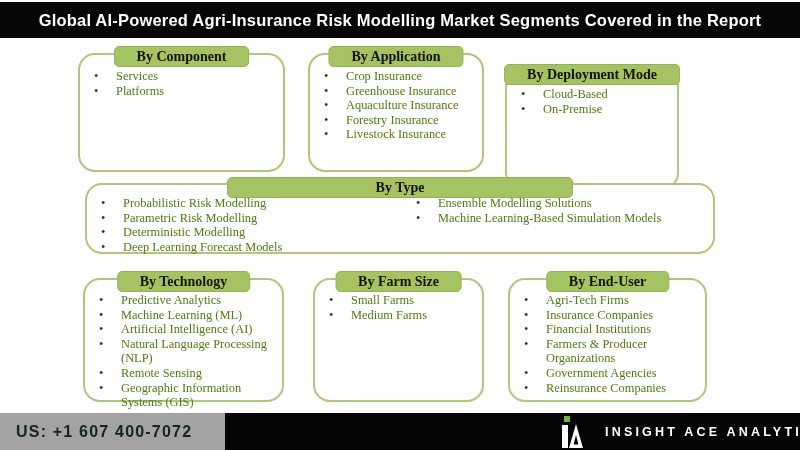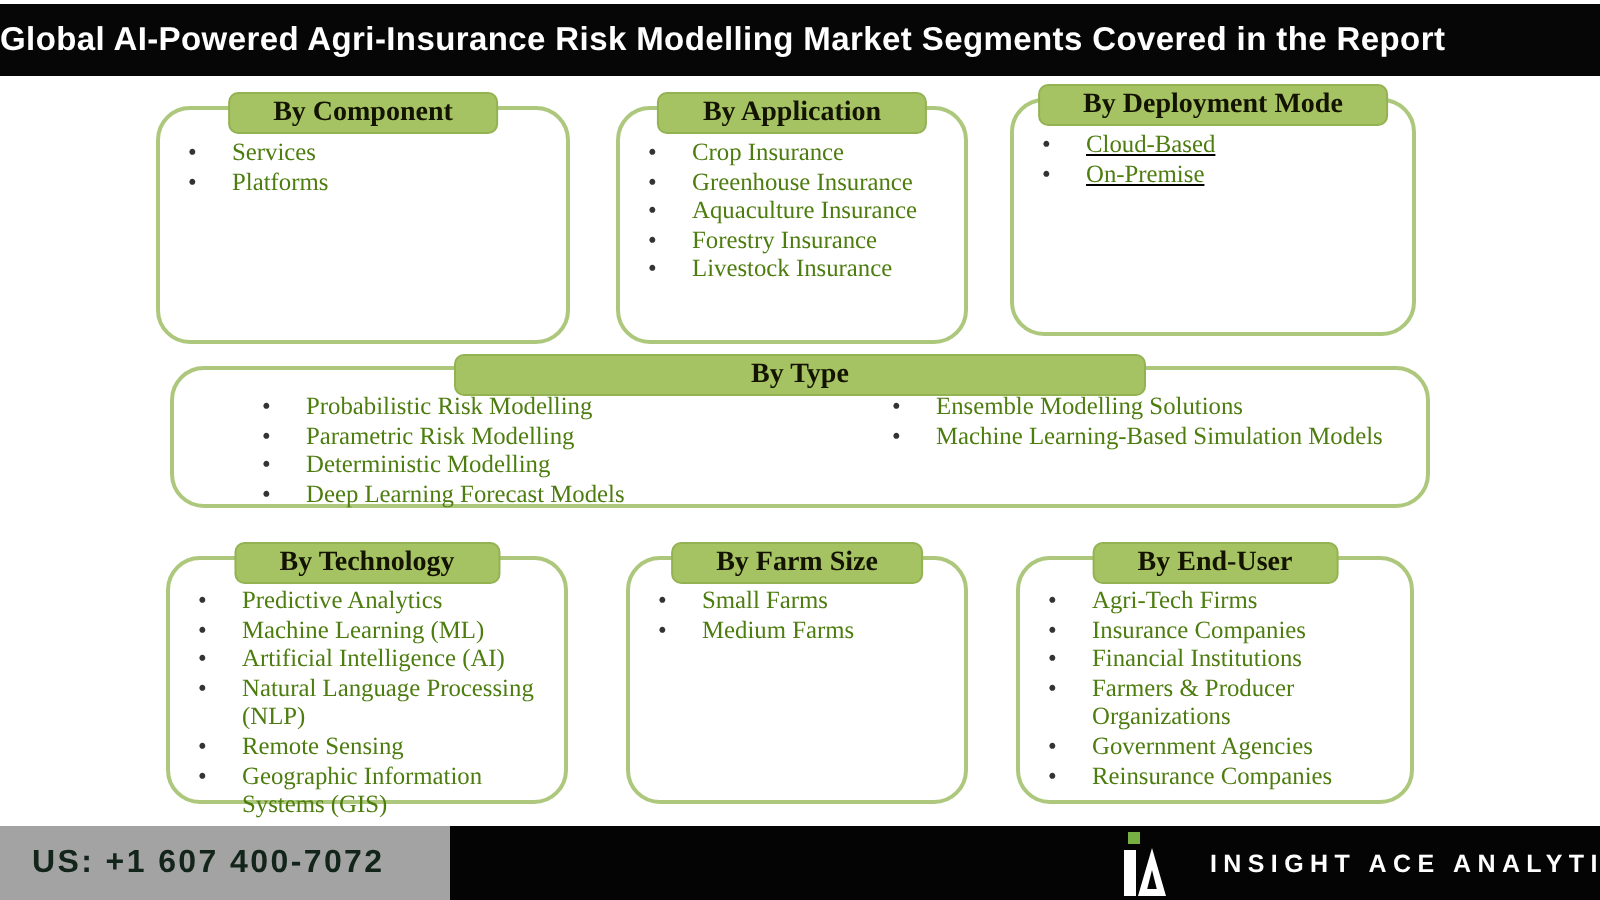--- a/index.html
+++ b/index.html
@@ -1,40 +1,40 @@
 <!DOCTYPE html>
 <html><head>
 <meta charset="utf-8">
 <style>
   html,body{margin:0;padding:0;background:#fff;}
   .canvas{position:relative;width:800px;height:450px;background:#ffffff;overflow:hidden;
           font-family:"Liberation Serif",serif;}
 
   
   .title-bar{position:absolute;top:2px;left:0;width:800px;height:36px;background:#060606;
-             display:flex;align-items:center;}
+             display:flex;align-items:center;justify-content:center;}
   .title-bar h1{margin:0;color:#ffffff;font-family:"Liberation Sans",sans-serif;
                 font-size:16.5px;font-weight:bold;letter-spacing:.2px;}
 
   
   .seg{position:absolute;background:#fff;border:2.5px solid #adc87c;border-radius:17px;
        box-sizing:border-box;}
   .pill{position:absolute;top:-9px;left:50%;transform:translateX(-50%);
         background:#a5c363;border:1px solid #93b252;border-radius:5px;
         padding:1px 22px;font-weight:bold;font-size:14px;color:#131300;
         white-space:nowrap;text-align:center;line-height:17px;}
   .items{list-style:none;margin:14px 0 0;padding:0;}
   .items li{position:relative;padding:0 4px 0 36px;font-size:12.4px;line-height:14.6px;
             color:#4d7c0f;}
   .items li::before{content:"\2022";position:absolute;left:14px;top:0;color:#333;}
 
   .box-component {left:78px; top:53px; width:207px;height:119px;}
   .box-application{left:308px;top:53px; width:176px;height:119px;}
-  .box-deployment {left:505px;top:49px; width:203px;height:119px;text-decoration:underline;}
-  .box-type       {left:85px; top:183px;width:630px;height:71px;padding-left:30px;}
+  .box-deployment {left:505px;top:71px; width:174px;height:119px;}
+  .box-type       {left:85px; top:183px;width:630px;height:71px;}
   .box-technology {left:83px; top:278px;width:201px;height:124px;}
   .box-farmsize   {left:313px;top:278px;width:171px;height:124px;}
   .box-enduser    {left:508px;top:278px;width:199px;height:124px;}
 
   .box-type .pill{width:300px;top:-8px;}
   .box-type .cols{display:flex;margin-top:11px;}
   .box-type .cols .items{margin-top:0;}
   .box-type .col-left{width:315px;}
   .box-type .col-right{flex:1;}
   .box-technology .items,.box-farmsize .items,.box-enduser .items{margin-top:13px;}

